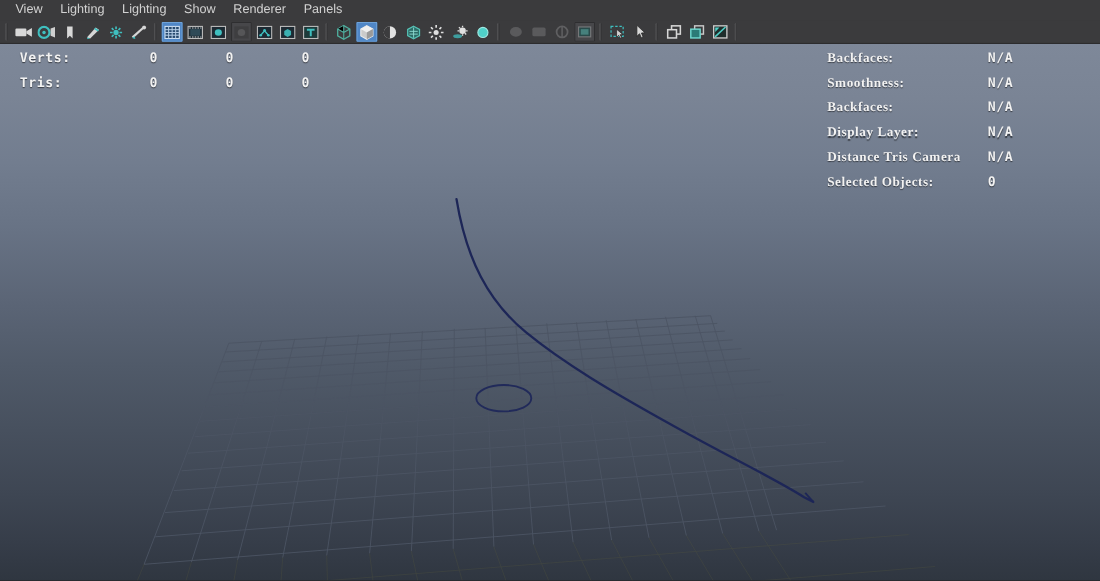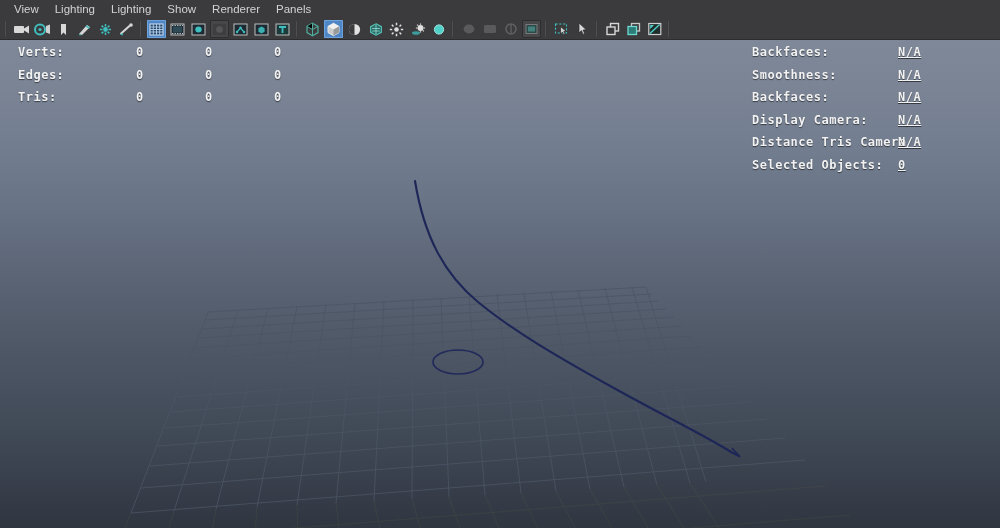--- a/index.html
+++ b/index.html
@@ -37,22 +37,22 @@
   .hud{position:absolute;color:#f2f2f2;font-family:"DejaVu Sans Mono","Liberation Mono",monospace;
        font-size:12px;font-weight:bold;letter-spacing:.5px;
        text-shadow:0 1px 1px rgba(0,0,0,.55);white-space:nowrap;}
   #hud-left{left:18px;top:41px;}
   #hud-left table{border-collapse:collapse;}
   #hud-left td{padding:0;height:22.5px;vertical-align:middle;font-weight:bold;}
   #hud-left td.lbl{width:118px;}
   #hud-left td.num{width:69px;text-align:left;}
   #hud-right{left:752px;top:41px;}
   #hud-right .row{height:22.5px;line-height:22.5px;position:relative;}
-  #hud-right .rlbl{position:absolute;left:0;top:0;}
-  #hud-right .rval{position:absolute;left:146px;top:0;text-decoration:underline;}
+  #hud-right .rlbl{position:absolute;left:0;top:0;font-family:Liberation Serif, serif;}
+  #hud-right .rval{position:absolute;left:146px;top:0;}
 </style>
 </head>
 <body>
 
 <div id="app">
 
   <div id="menubar">
     <div class="menu-item">View</div>
     <div class="menu-item">Lighting</div>
     <div class="menu-item">Lighting</div>
@@ -371,26 +371,20 @@
   <div id="hud-left" class="hud">
     <table>
       <tbody>
           <tr>
         <td class="lbl">Verts:</td>
         <td class="num">0</td>
         <td class="num">0</td>
         <td class="num">0</td>
       </tr>
       <tr>
-        <td class="lbl">Edges:</td>
-        <td class="num">0</td>
-        <td class="num">0</td>
-        <td class="num">0</td>
-      </tr>
-      <tr>
         <td class="lbl">Tris:</td>
         <td class="num">0</td>
         <td class="num">0</td>
         <td class="num">0</td>
       </tr>
     </tbody>
       </table>
   </div>
 
   <div id="hud-right" class="hud">
@@ -400,21 +394,21 @@
     </div>
     <div class="row">
       <span class="rlbl">Smoothness:</span>
       <span class="rval">N/A</span>
     </div>
     <div class="row">
       <span class="rlbl">Backfaces:</span>
       <span class="rval">N/A</span>
     </div>
     <div class="row">
-      <span class="rlbl">Display Camera:</span>
+      <span class="rlbl">Display Layer:</span>
       <span class="rval">N/A</span>
     </div>
     <div class="row">
       <span class="rlbl">Distance Tris Camera</span>
       <span class="rval">N/A</span>
     </div>
     <div class="row">
       <span class="rlbl">Selected Objects:</span>
       <span class="rval">0</span>
     </div>

